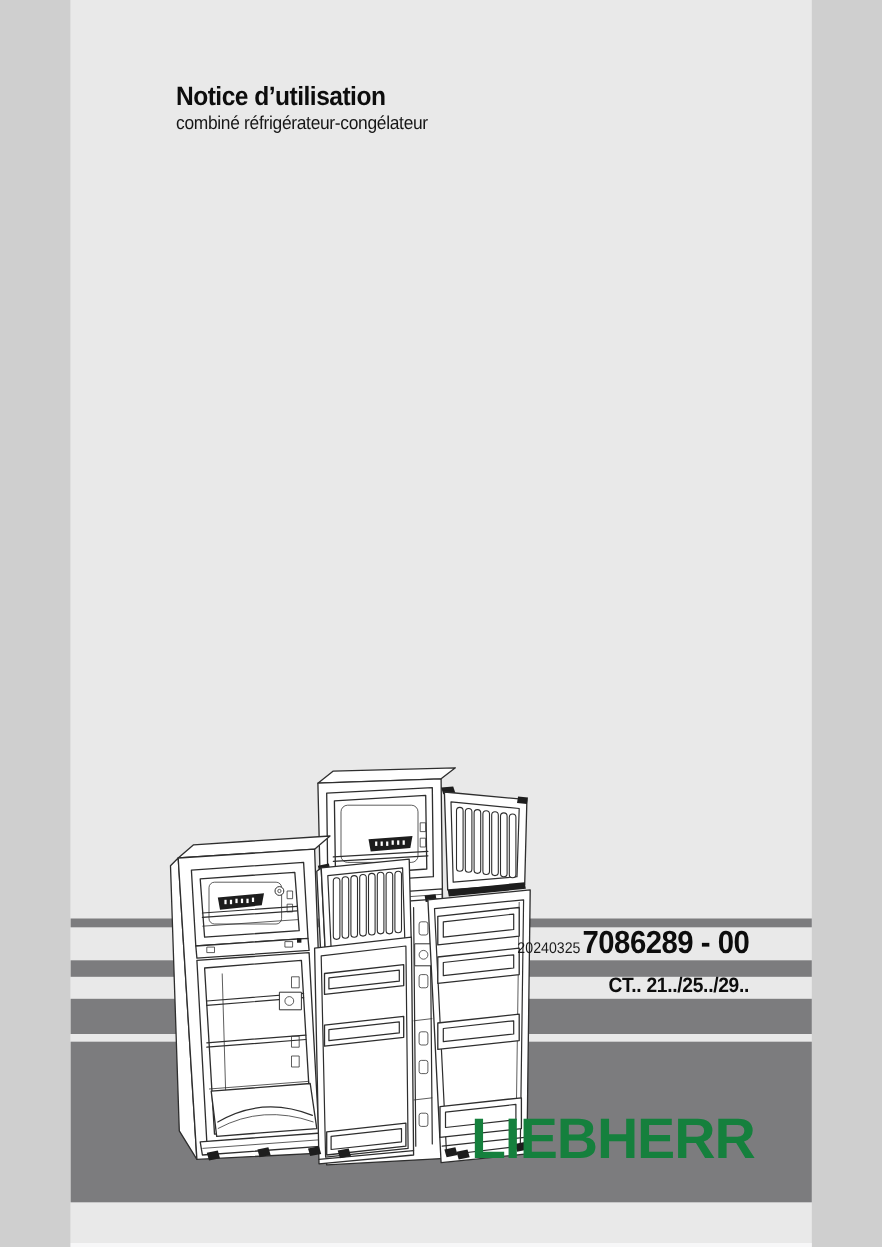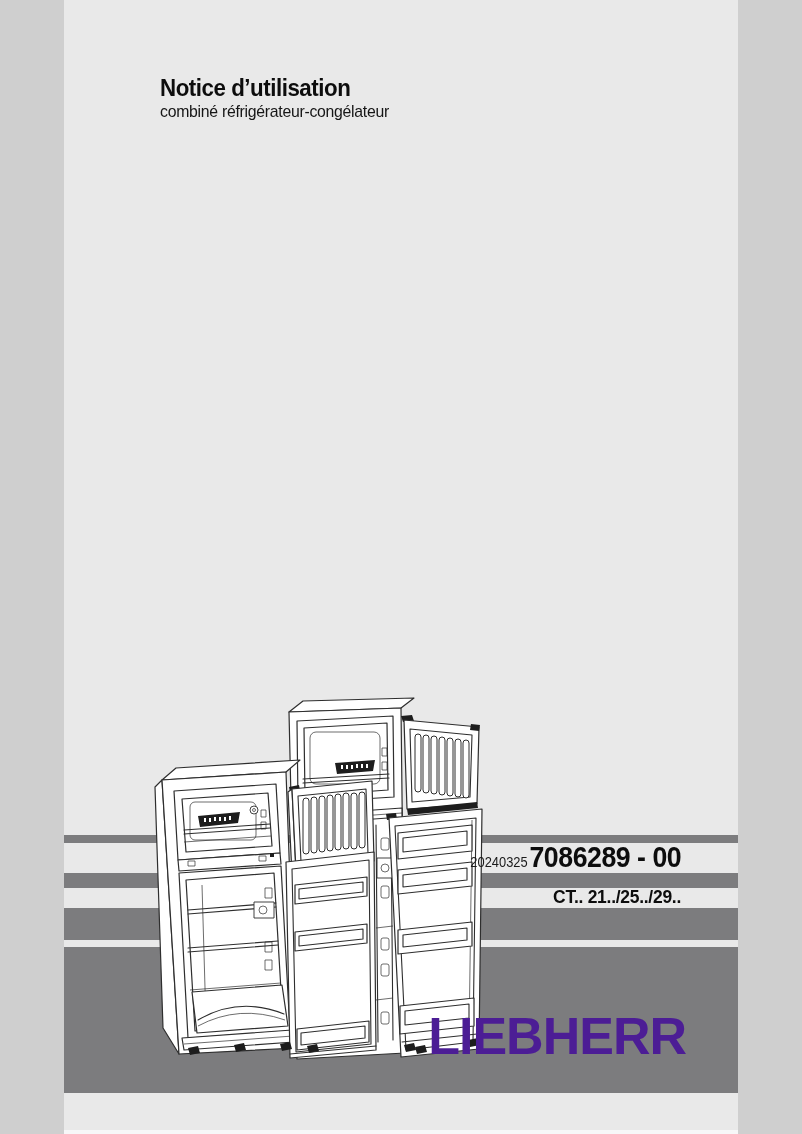--- a/index.html
+++ b/index.html
@@ -32,21 +32,21 @@
   }
   .datecode{font-size:14px;color:#1a1a1a;}
   .partno{font-size:29px;font-weight:bold;letter-spacing:-.5px;color:#0d0d0d;}
   .models{
     position:absolute;right:57px;top:886px;font-size:19px;font-weight:bold;
     letter-spacing:-.3px;color:#0d0d0d;white-space:nowrap;
     transform:scaleX(.92);transform-origin:100% 0;
   }
   .brand{
     position:absolute;right:52px;top:1010px;font-size:52px;font-weight:bold;
-    letter-spacing:-1px;line-height:1;color:#4c1d95;white-space:nowrap;
+    letter-spacing:-1px;line-height:1;color:#15803d;white-space:nowrap;
   }
   
   .illus{position:absolute;left:40px;top:690px;}
   .ln{fill:none;stroke:#2e2e2e;stroke-width:1.1;stroke-linejoin:round;stroke-linecap:round;}
   .thin{fill:none;stroke:#2e2e2e;stroke-width:.7;stroke-linejoin:round;}
   .wh{fill:#ffffff;stroke:#2e2e2e;stroke-width:1.2;stroke-linejoin:round;}
   .wh2{fill:#ffffff;stroke:#2e2e2e;stroke-width:.9;stroke-linejoin:round;}
   .blk{fill:#1d1d1d;stroke:none;}
   .rib{fill:#fff;stroke:#2e2e2e;stroke-width:1;}
   .dash{fill:#fff;stroke:none;}

